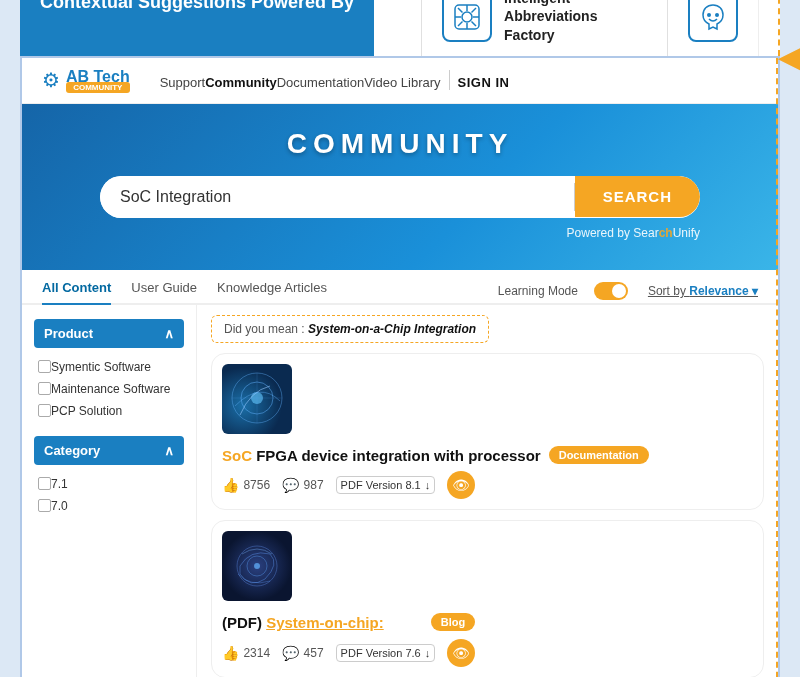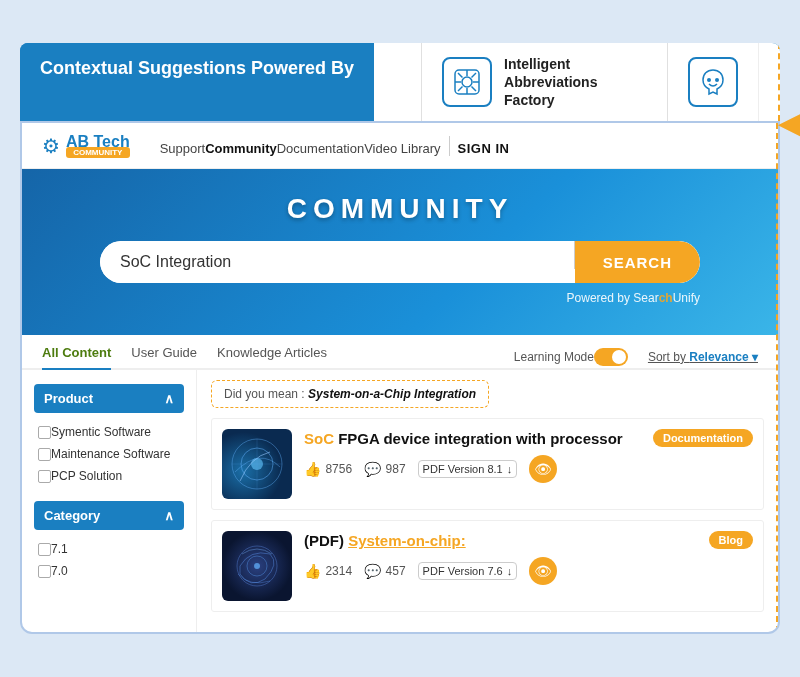--- a/index.html
+++ b/index.html
@@ -170,20 +170,21 @@
       text-shadow: 0 2px 4px rgba(0,0,0,0.3);
     }
 
     .search-bar {
       display: flex;
       background: white;
       border-radius: 30px;
       overflow: hidden;
       max-width: 600px;
       margin: 0 auto 8px;
+      align-items: center;
     }
 
     .search-input {
       flex: 1;
       border: none;
       outline: none;
       padding: 12px 20px;
       font-size: 16px;
       color: #333;
       border-radius: 30px 0 0 30px;
@@ -233,31 +234,31 @@
     .tab {
       font-size: 13px;
       color: #555;
       cursor: pointer;
       padding-bottom: 8px;
       border-bottom: 2px solid transparent;
       margin-bottom: -2px;
     }
 
     .tab.active {
-      color: #4d7c0f;
+      color: #0369a1;
       border-bottom: 2px solid #1a7fc1;
       font-weight: bold;
     }
 
     .tab-spacer { flex: 1; }
 
     .learning-mode {
       display: flex;
       align-items: center;
-      gap: 0;
+      gap: 16px;
       font-size: 12px;
       color: #555;
     }
 
     .toggle {
       width: 34px;
       height: 18px;
       background: #f5a623;
       border-radius: 9px;
       position: relative;
@@ -357,22 +358,23 @@
     }
 
     
     .result-card {
       display: flex;
       gap: 12px;
       margin-bottom: 10px;
       align-items: flex-start;
       background: white;
       border: 1px solid #eee;
-      border-radius: 3px;
+      border-radius: 14px;
       padding: 10px;
+      flex-direction: column;
     }
 
     .result-thumb {
       width: 70px;
       height: 70px;
       border-radius: 6px;
       flex-shrink: 0;
       overflow: hidden;
       background: #1a3a6b;
       display: flex;

